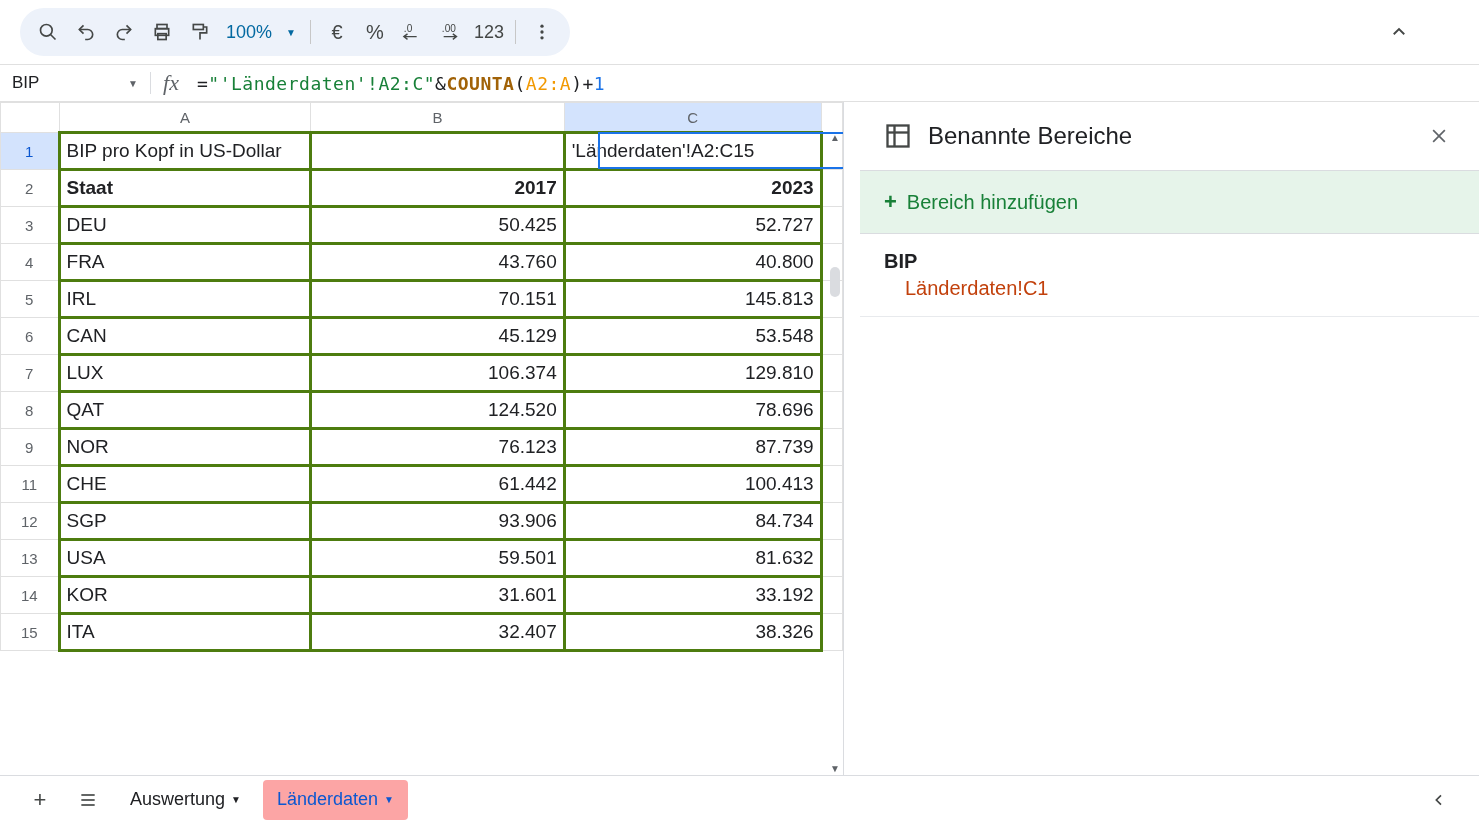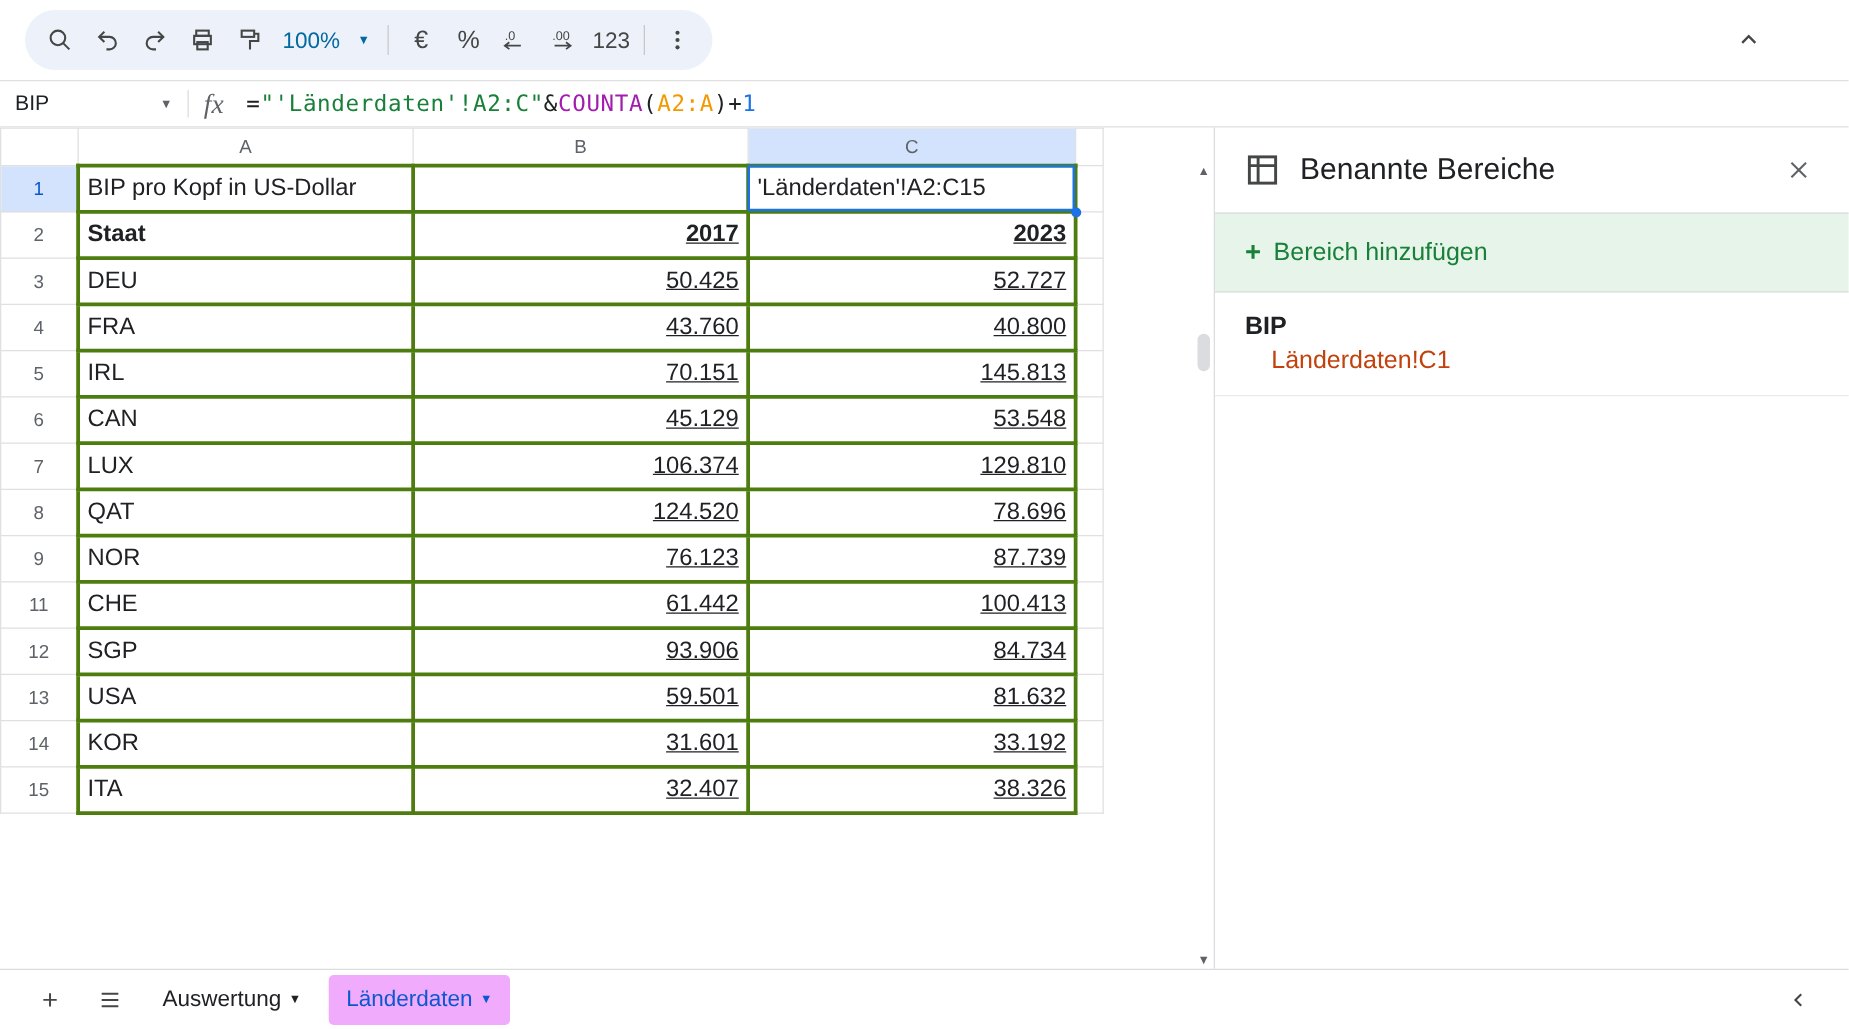--- a/index.html
+++ b/index.html
@@ -15,64 +15,64 @@
 
 
 .formula-row { display: flex; align-items: center; height: 38px; border-top: 1px solid #e0e0e0; border-bottom: 1px solid #e0e0e0; }
 .name-box { width: 150px; display: flex; align-items: center; justify-content: space-between; padding: 0 12px; font-size: 17px; color: #202124; }
 .name-box .tri { font-size: 10px; color: #5f6368; }
 .fb-sep { width: 1px; height: 22px; background: #dadce0; }
 .fx-label { width: 40px; text-align: center; font-style: italic; font-family: Georgia, serif; font-size: 22px; color: #5f6368; }
 .formula-input { flex: 1; font-family: 'Consolas', monospace; font-size: 18px; padding: 0 6px; letter-spacing: 0.5px; }
 .fm-eq { color: #202124; }
 .fm-str { color: #188038; }
-.fm-fn { color: #a21caf; }
+.fm-fn { color: #a16207; font-weight: bold; }
 .fm-ref { color: #f29900; }
 .fm-num { color: #1a73e8; }
 
 
 .main-area { display: flex; height: calc(100% - 135px); }
 .sheet-area { flex: 1; position: relative; overflow: hidden; }
-.side-panel { width: 508px; border-left: 1px solid #dadce0; display: flex; flex-direction: column; }
+.side-panel { width: 636px; border-left: 1px solid #dadce0; display: flex; flex-direction: column; padding-left: 16px; }
 
 
 .grid-wrap { position: relative; }
 table.grid { border-collapse: collapse; table-layout: fixed; }
 .grid th, .grid td { border: 1px solid #e0e0e0; font-size: 19px; height: 37px; }
 .grid thead th { background: #fff; color: #5f6368; font-weight: normal; text-align: center; font-size: 15px; height: 30px; }
 .grid thead th.corner { background: #fff; width: 62px; }
 .grid tbody th.rowhdr { background: #fff; color: #5f6368; font-weight: normal; text-align: center; width: 62px; font-size: 15px; }
 .grid thead th.col-sel { background: #d3e3fd; }
 .grid tbody th.row-sel { background: #d3e3fd; color: #0b57d0; }
 .col-A { width: 268px; }
 .col-B { width: 268px; }
 .col-C { width: 262px; }
 .col-D { width: 22px; }
 .grid td { padding: 0 6px; background: #fff; }
 .grid td.data { border: 3px solid #4d7c0f; }
-.grid td.num { text-align: right; text-decoration: underline; }
+.grid td.num { text-align: right; }
 .grid td.bold { font-weight: bold; }
 .cell-selected { position: relative; }
 .sel-outline { position: absolute; border: 2px solid #1a73e8; pointer-events: none; }
 .sel-handle { position: absolute; width: 8px; height: 8px; background: #1a73e8; border-radius: 50%; pointer-events: none; }
 
 
 .hscroll { position: absolute; bottom: 0; left: 62px; right: 30px; height: 16px; display: flex; align-items: center; }
 .hscroll .thumb { width: 150px; height: 10px; background: #dadce0; border-radius: 5px; }
 .hscroll .arrows { margin-left: auto; display: flex; gap: 4px; color: #5f6368; font-size: 10px; }
 .vscroll { position: absolute; right: 0; top: 30px; bottom: 16px; width: 16px; display: flex; flex-direction: column; align-items: center; }
 .vscroll .thumb { width: 10px; height: 30px; background: #dadce0; border-radius: 5px; margin-top: 135px; }
 .vscroll .arr-top { position: absolute; top: 0; font-size: 10px; color: #5f6368; }
 .vscroll .arr-bot { position: absolute; bottom: 0; font-size: 10px; color: #5f6368; }
 
 
 .sheet-tabs { position: absolute; bottom: 0; left: 0; right: 0; height: 48px; border-top: 1px solid #dadce0; display: flex; align-items: center; padding: 0 20px; gap: 8px; background: #fff; }
 .st-btn { width: 40px; height: 40px; display: flex; align-items: center; justify-content: center; cursor: pointer; color: #444746; font-size: 22px; }
 .tab { padding: 0 14px; height: 40px; display: flex; align-items: center; gap: 6px; font-size: 18px; cursor: pointer; border-radius: 4px; }
-.tab.active { color: #0b57d0; background: #f0abfc; font-weight: 500; justify-content: flex-end; }
+.tab.active { color: #0b57d0; background: #fca5a5; font-weight: 500; justify-content: flex-end; }
 .tab .tri { font-size: 10px; }
 .tabs-right { margin-left: auto; }
 
 
 .sp-header { display: flex; align-items: center; padding: 18px 24px; gap: 16px; }
 .sp-header .icon { width: 28px; height: 28px; color: #444746; }
 .sp-title { font-size: 24px; color: #202124; flex: 1; }
 .sp-close { font-size: 22px; color: #5f6368; cursor: pointer; padding: 6px; }
 .sp-add { background: #e6f4ea; padding: 18px 24px; display: flex; align-items: center; gap: 10px; color: #188038; font-size: 20px; cursor: pointer; border-top: 1px solid #dadce0; border-bottom: 1px solid #dadce0; }
 .sp-add .plus { font-size: 22px; font-weight: bold; }

